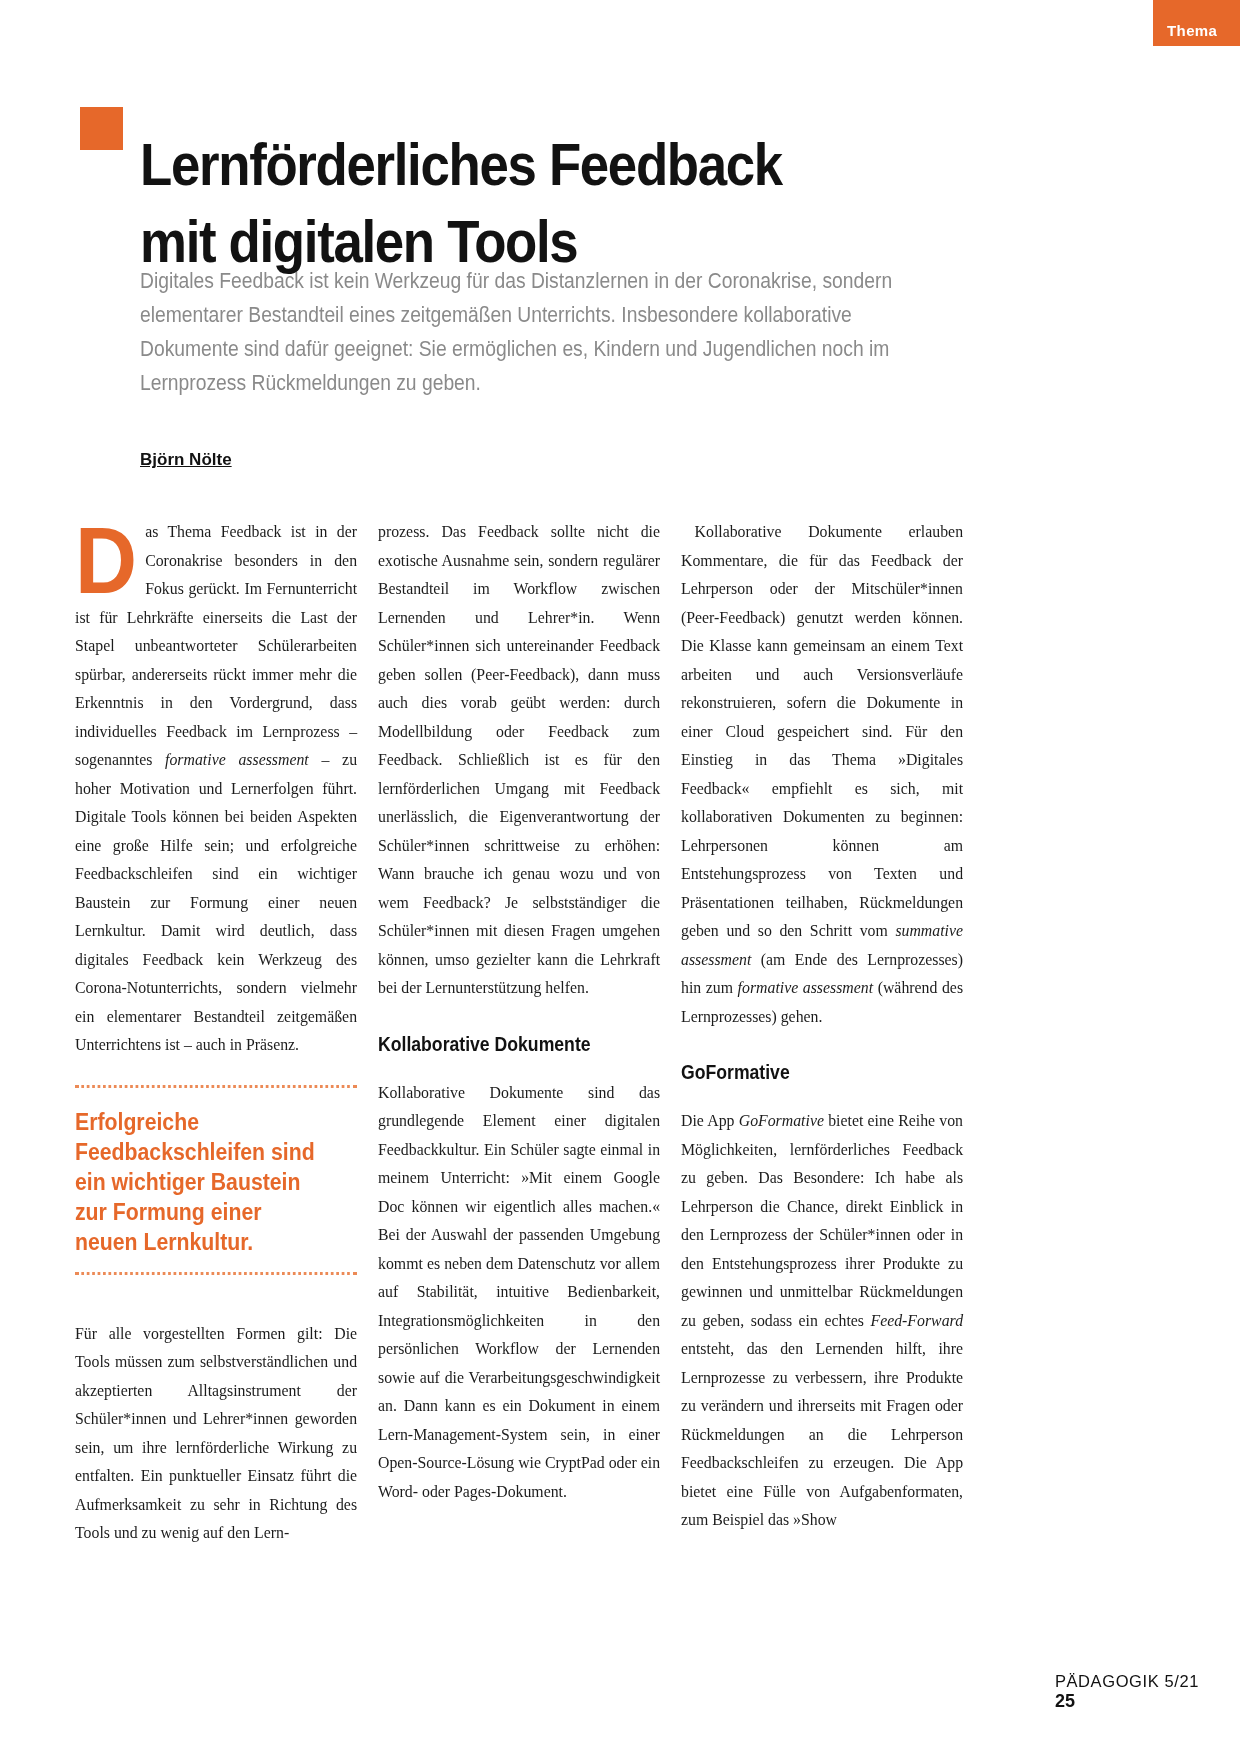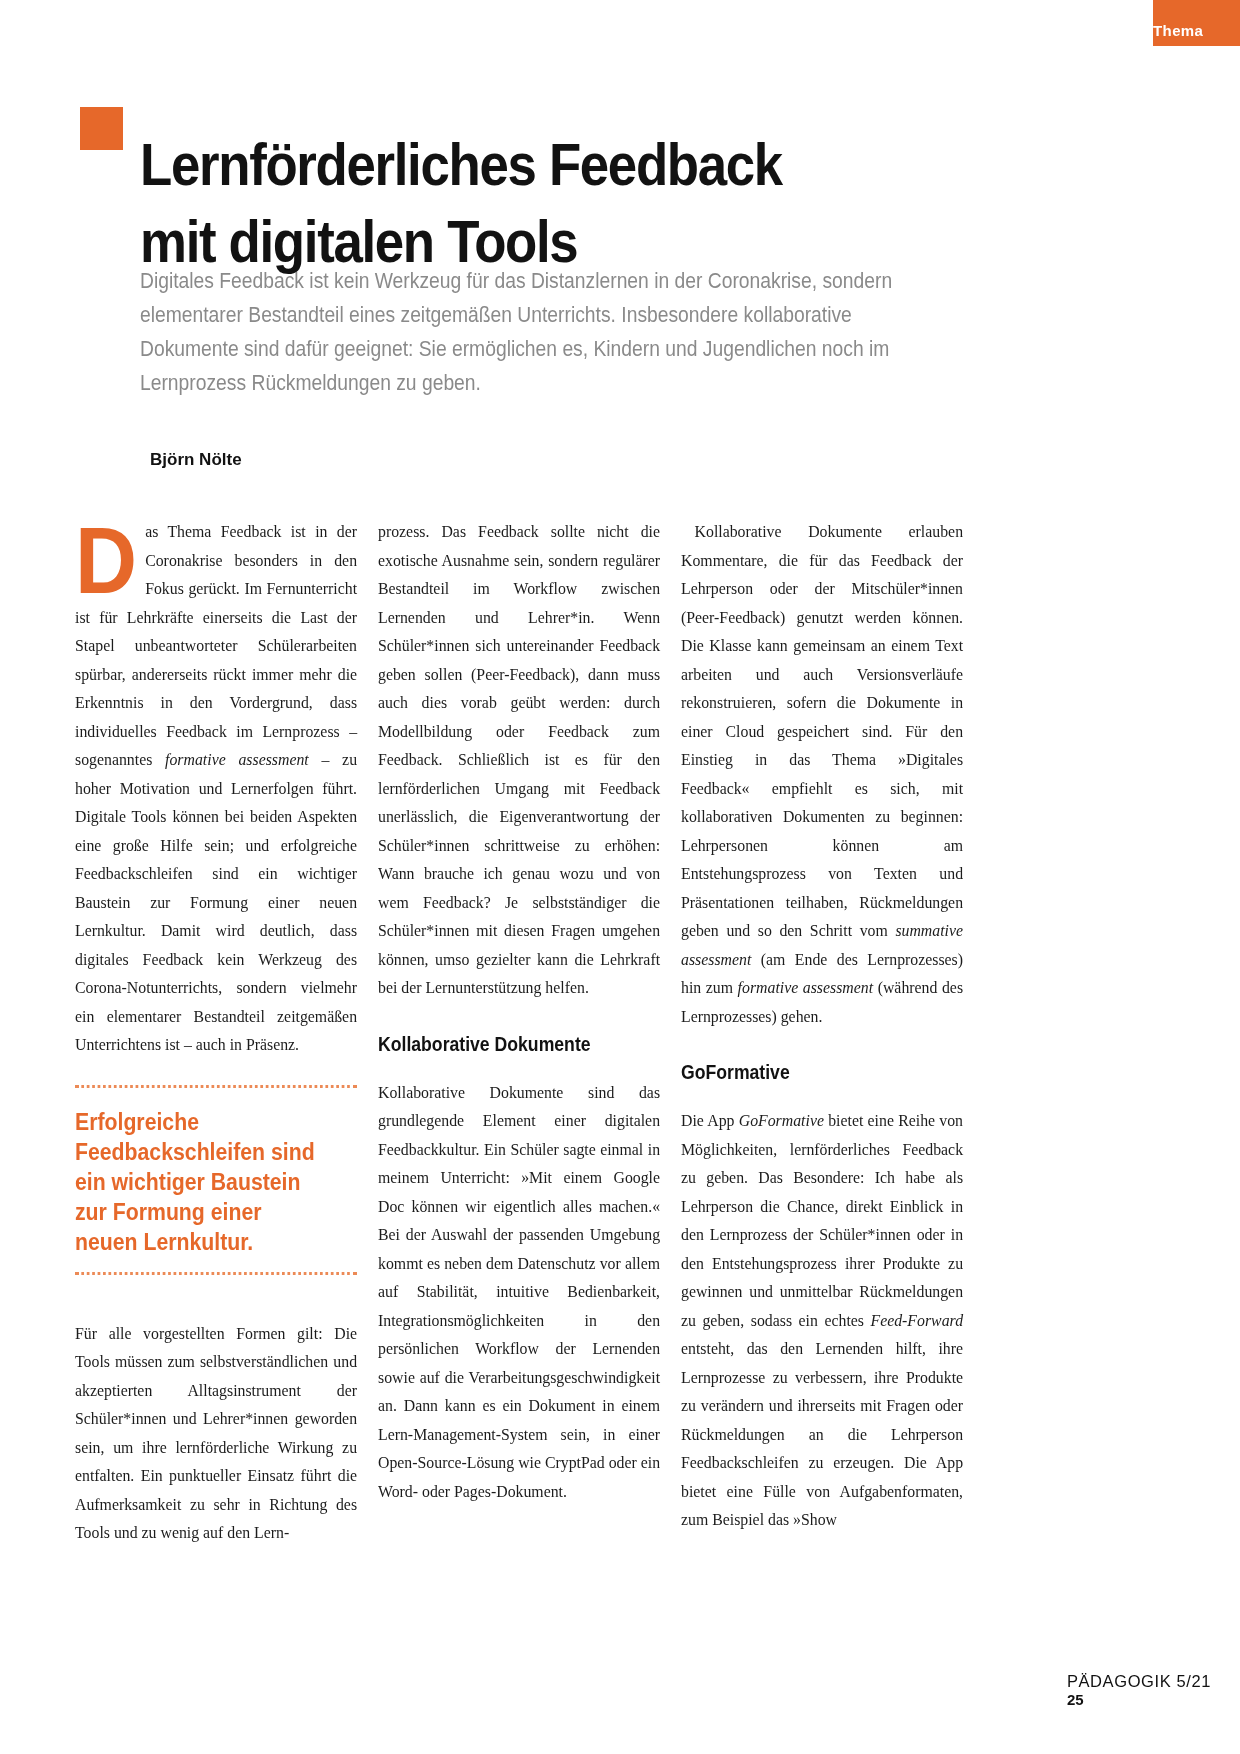--- a/index.html
+++ b/index.html
@@ -20,21 +20,21 @@
     left:1153px; top:0;
     width:87px; height:46px;
     background:#E6682A;
     color:#ffffff;
     font-family:"Liberation Sans", sans-serif;
     font-weight:bold;
     font-size:15px;
     letter-spacing:0.4px;
     display:flex;
     align-items:flex-end;
-    padding:0 0 7px 0;
+    padding:0 0 7px 14px;
     box-sizing:border-box;
   }
 
   
   .title-bullet{
     position:absolute;
     left:80px; top:107px;
     width:43px; height:43px;
     background:#E6682A;
   }
@@ -60,25 +60,26 @@
     transform:scaleX(0.897);
     transform-origin:0 0;
     font-family:"Liberation Sans", sans-serif;
     font-size:21.5px;
     line-height:34px;
     color:#8a8a8a;
   }
 
   .author{
     position:absolute;
-    left:150px; top:450px;
+    left:140px; top:450px;
     font-family:"Liberation Sans", sans-serif;
     font-weight:bold;
     font-size:17px;
     color:#121212;
+    text-decoration:underline;
   }
 
   
   .col{
     position:absolute;
     top:517px;
     width:312px;
     transform:scaleX(0.904);
     transform-origin:0 0;
     font-size:17.5px;
@@ -139,23 +140,23 @@
   }
   .footer .journal{
     font-family:"Liberation Sans", sans-serif;
     font-size:16.5px;
     letter-spacing:0.6px;
     color:#121212;
   }
   .footer .pagenum{
     font-family:"Liberation Sans", sans-serif;
     font-weight:bold;
-    font-size:15px;
-    color:#121212;
-    margin-left:21px;
+    font-size:18px;
+    color:#121212;
+    margin-left:9px;
   }
 </style>
 </head>
 <body>
 
 <div class="page">
 
   <div class="thema-tag">
     <span>Thema</span>
   </div>

